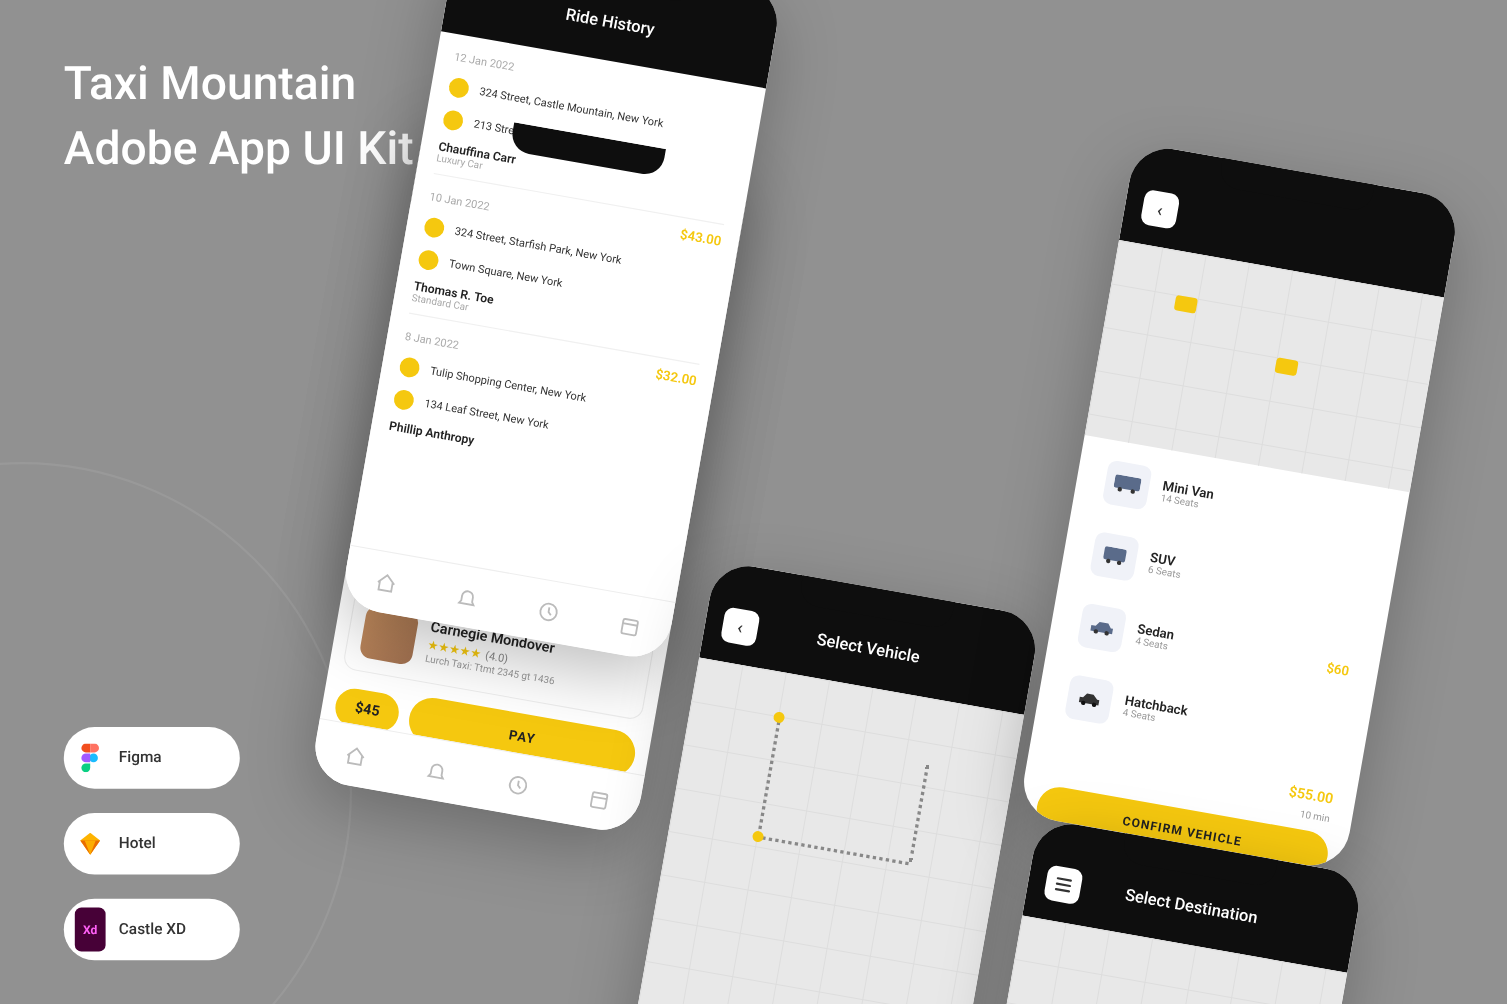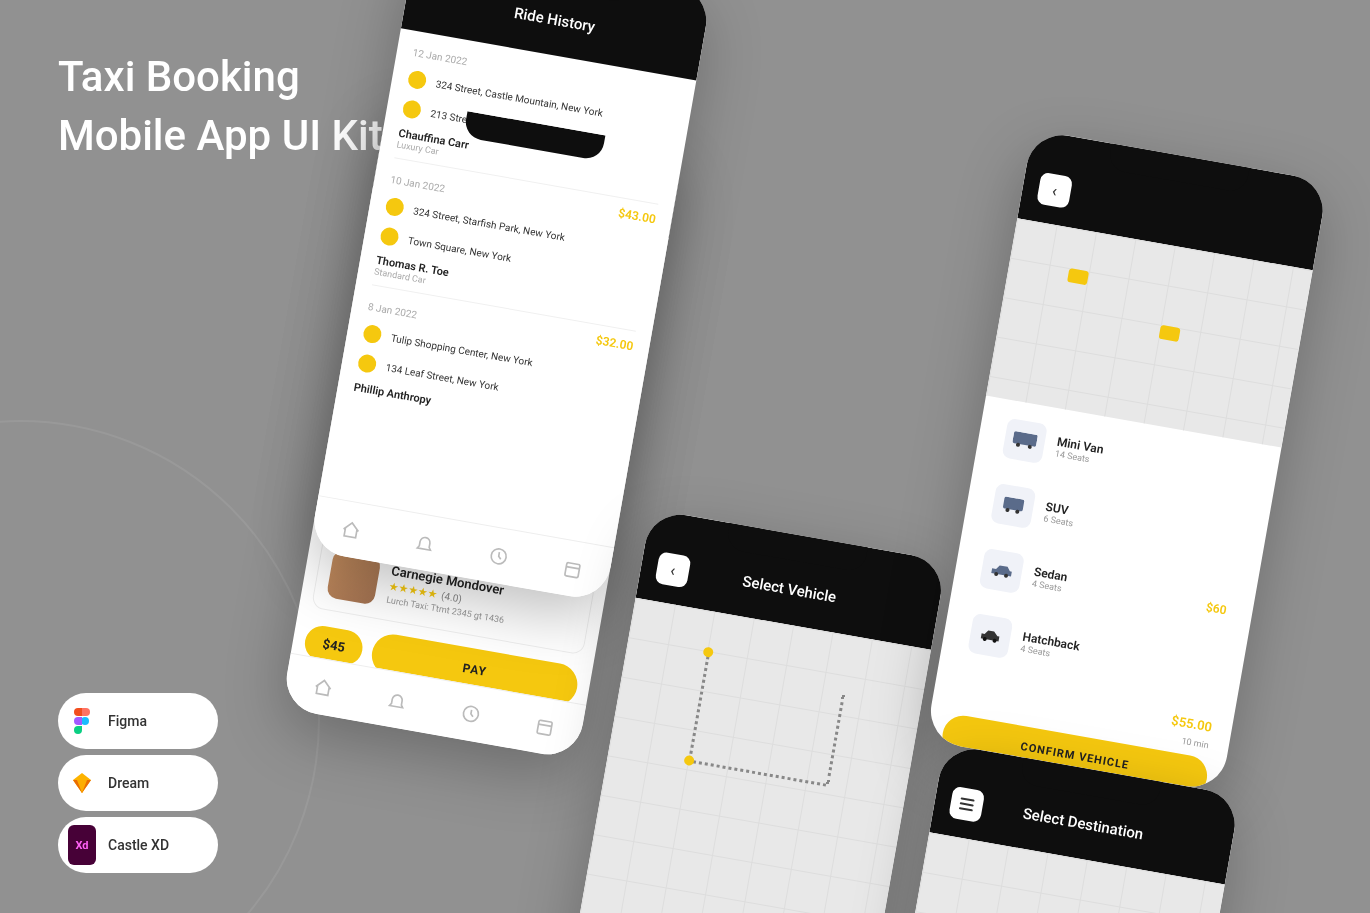--- a/index.html
+++ b/index.html
@@ -28,21 +28,21 @@
   font-size: 42px;
   font-weight: 500;
   line-height: 1.4;
 }
 .tool-badges {
   position: absolute;
   left: 58px;
   bottom: 40px;
   display: flex;
   flex-direction: column;
-  gap: 6px;
+  gap: 22px;
 }
 .tool-badge {
   background: #fff;
   border-radius: 999px;
   padding: 8px 24px 8px 10px;
   display: flex;
   align-items: center;
   gap: 12px;
   width: fit-content;
   min-width: 160px;
@@ -258,22 +258,22 @@
 }
 .confirm-price { text-align: right; padding: 0 20px 6px; color: #f5c80f; font-weight: 600; font-size: 13px; }
 .confirm-time { text-align: right; padding: 0 20px; font-size: 9px; color: #999; }
 </style>
 </head>
 <body>
 
 <div class="bg-circle"></div>
 
 <div class="title">
-  <div>Taxi Booking</div>
-  <div>Mobile App UI Kit</div>
+  <div>Taxi Mountain</div>
+  <div>Adobe App UI Kit</div>
 </div>
 
 <div class="tool-badges">
   <div class="tool-badge">
     <div class="tool-icon">
       <svg width="18" height="26" viewBox="0 0 18 26">
           <circle cx="12" cy="13" r="4" fill="#1abcfe"></circle>
           <path d="M5 0h4v8H5a4 4 0 010-8z" fill="#f24e1e"></path>
           <path d="M9 0h4a4 4 0 010 8H9z" fill="#ff7262"></path>
           <path d="M5 9h4v8H5a4 4 0 010-8z" fill="#a259ff"></path>
@@ -283,21 +283,21 @@
     <span class="tool-label">Figma</span>
   </div>
   <div class="tool-badge">
     <div class="tool-icon">
       <svg width="22" height="20" viewBox="0 0 22 20">
           <path d="M11 0L2 7l9 13 9-13z" fill="#fdb300"></path>
           <path d="M2 7h18L11 20z" fill="#ea6c00"></path>
           <path d="M6 7h10L11 20z" fill="#fdad00"></path>
         </svg>
     </div>
-    <span class="tool-label">Dream</span>
+    <span class="tool-label">Hotel</span>
   </div>
   <div class="tool-badge">
     <div class="tool-icon" style="background:#470137;color:#ff61f6;font-size:11px;">Xd</div>
     <span class="tool-label">Castle XD</span>
   </div>
 </div>
 
 <div class="phones">
 
   <div class="phone" style="left:0;top:180px;">

